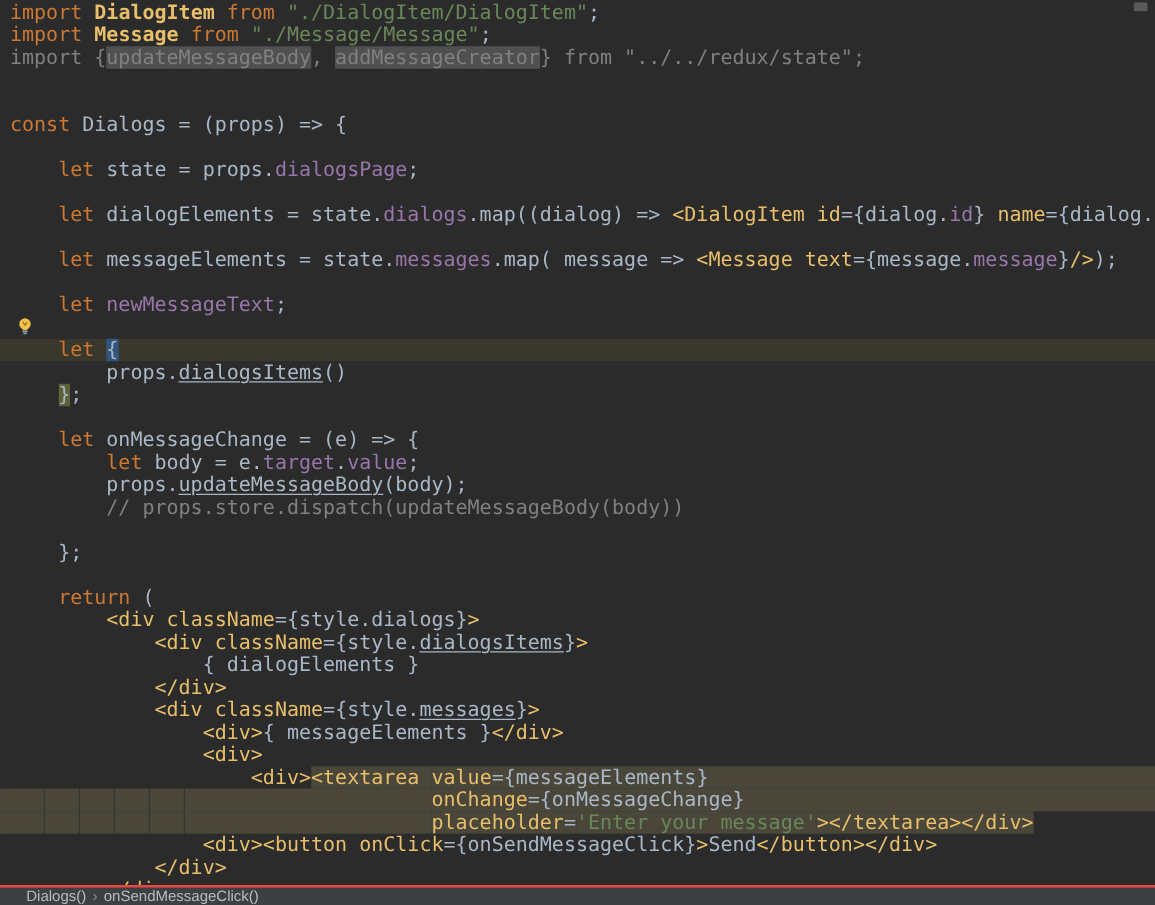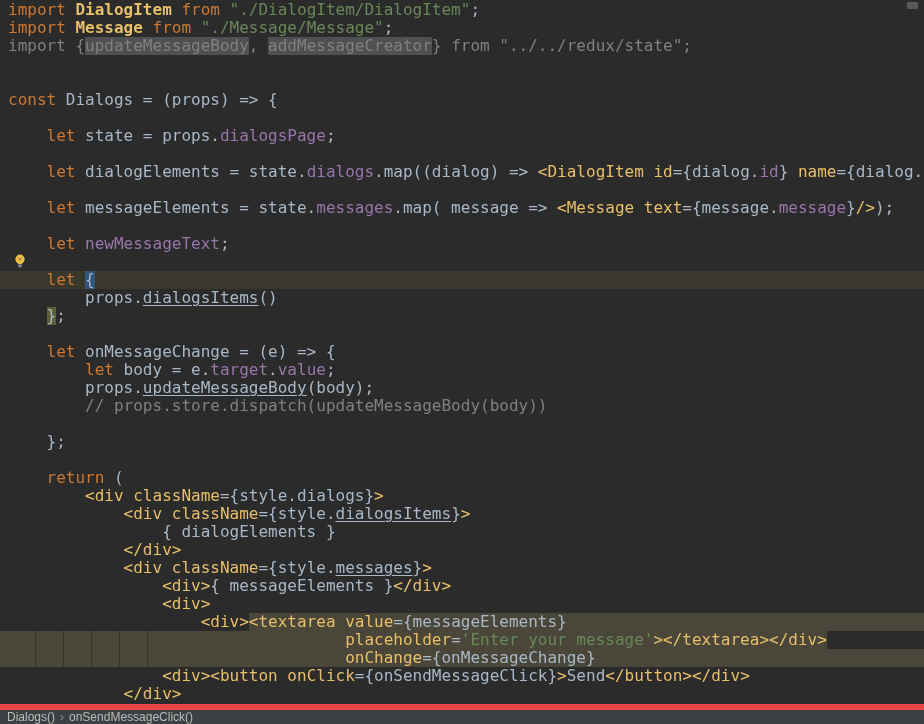--- a/index.html
+++ b/index.html
@@ -44,25 +44,25 @@
   .lightbulb{
     position:absolute;left:12px;top:253px;width:16px;height:16px;
   }
   .stripe-mark{
     position:absolute;top:2px;right:6px;width:11px;height:7px;
     background:rgba(255,255,255,0.22);border-radius:1px;
   }
   .breadcrumbs{
     position:absolute;left:0;right:0;bottom:0;height:14px;
     background:var(--bcbg,#3c4042);
-    border-top:6px solid #ef4444;
+    border-top:2px solid #ef4444;
     color:var(--bctx,#bbbbbb);
     font-family:"Liberation Sans", sans-serif;
     font-size:12px;line-height:15px;
-    padding-left:7px;
+    padding-left:21px;
     overflow:hidden;
     display:flex;align-items:flex-start;gap:5px;
   }
   .crumb{white-space:pre;}
   .crumb-sep{color:#8c8c8c;}
 </style>
 </head>
 <body>
 
 <div class="screen">
@@ -96,22 +96,22 @@
       <div class="line"></div>
       <div class="line"><span class="tok d">    </span><span class="tok k">return</span><span class="tok d"> (</span></div>
       <div class="line"><span class="tok d">        </span><span class="tok t">&lt;div</span><span class="tok d"> </span><span class="tok t">className</span><span class="tok d">={style.dialogs}</span><span class="tok t">&gt;</span></div>
       <div class="line"><span class="tok d">            </span><span class="tok t">&lt;div</span><span class="tok d"> </span><span class="tok t">className</span><span class="tok d">={style.</span><span class="tok d u">dialogsItems</span><span class="tok d">}</span><span class="tok t">&gt;</span></div>
       <div class="line"><span class="tok d">                </span><span class="tok d">{ dialogElements }</span></div>
       <div class="line"><span class="tok d">            </span><span class="tok t">&lt;/div&gt;</span></div>
       <div class="line"><span class="tok d">            </span><span class="tok t">&lt;div</span><span class="tok d"> </span><span class="tok t">className</span><span class="tok d">={style.</span><span class="tok d u">messages</span><span class="tok d">}</span><span class="tok t">&gt;</span></div>
       <div class="line"><span class="tok d">                </span><span class="tok t">&lt;div&gt;</span><span class="tok d">{ messageElements }</span><span class="tok t">&lt;/div&gt;</span></div>
       <div class="line"><span class="tok d">                </span><span class="tok t">&lt;div&gt;</span></div>
       <div class="line"><span class="tok d">                    </span><span class="tok t">&lt;div&gt;</span><span class="tok t sel">&lt;textarea</span><span class="tok d sel"> </span><span class="tok t sel">value</span><span class="tok d sel">={messageElements}</span><span class="fill"></span></div>
+      <div class="line selrow"><span class="tok d sel">                                   </span><span class="tok t sel">onChange</span><span class="tok d sel">={onMessageChange}</span></div>
       <div class="line padsel"><span class="tok d sel">                                   </span><span class="tok t sel">placeholder</span><span class="tok d sel">=</span><span class="tok s sel">'Enter your message'</span><span class="tok t sel">&gt;&lt;/textarea&gt;&lt;/div&gt;</span></div>
-      <div class="line selrow"><span class="tok d sel">                                   </span><span class="tok t sel">onChange</span><span class="tok d sel">={onMessageChange}</span></div>
       <div class="line"><span class="tok d">                </span><span class="tok t">&lt;div&gt;&lt;button</span><span class="tok d"> </span><span class="tok t">onClick</span><span class="tok d">={onSendMessageClick}</span><span class="tok t">&gt;</span><span class="tok d">Send</span><span class="tok t">&lt;/button&gt;&lt;/div&gt;</span></div>
       <div class="line"><span class="tok d">            </span><span class="tok t">&lt;/div&gt;</span></div>
       <div class="line"><span class="tok d">        </span><span class="tok t">&lt;/div&gt;</span></div>
     </div>
 
   <div class="guide" style="left:35px;top:631px;height:36px;"></div>
   <div class="guide" style="left:63px;top:631px;height:36px;"></div>
   <div class="guide" style="left:91px;top:631px;height:36px;"></div>
   <div class="guide" style="left:119px;top:631px;height:36px;"></div>
   <div class="guide" style="left:147px;top:631px;height:36px;"></div>

